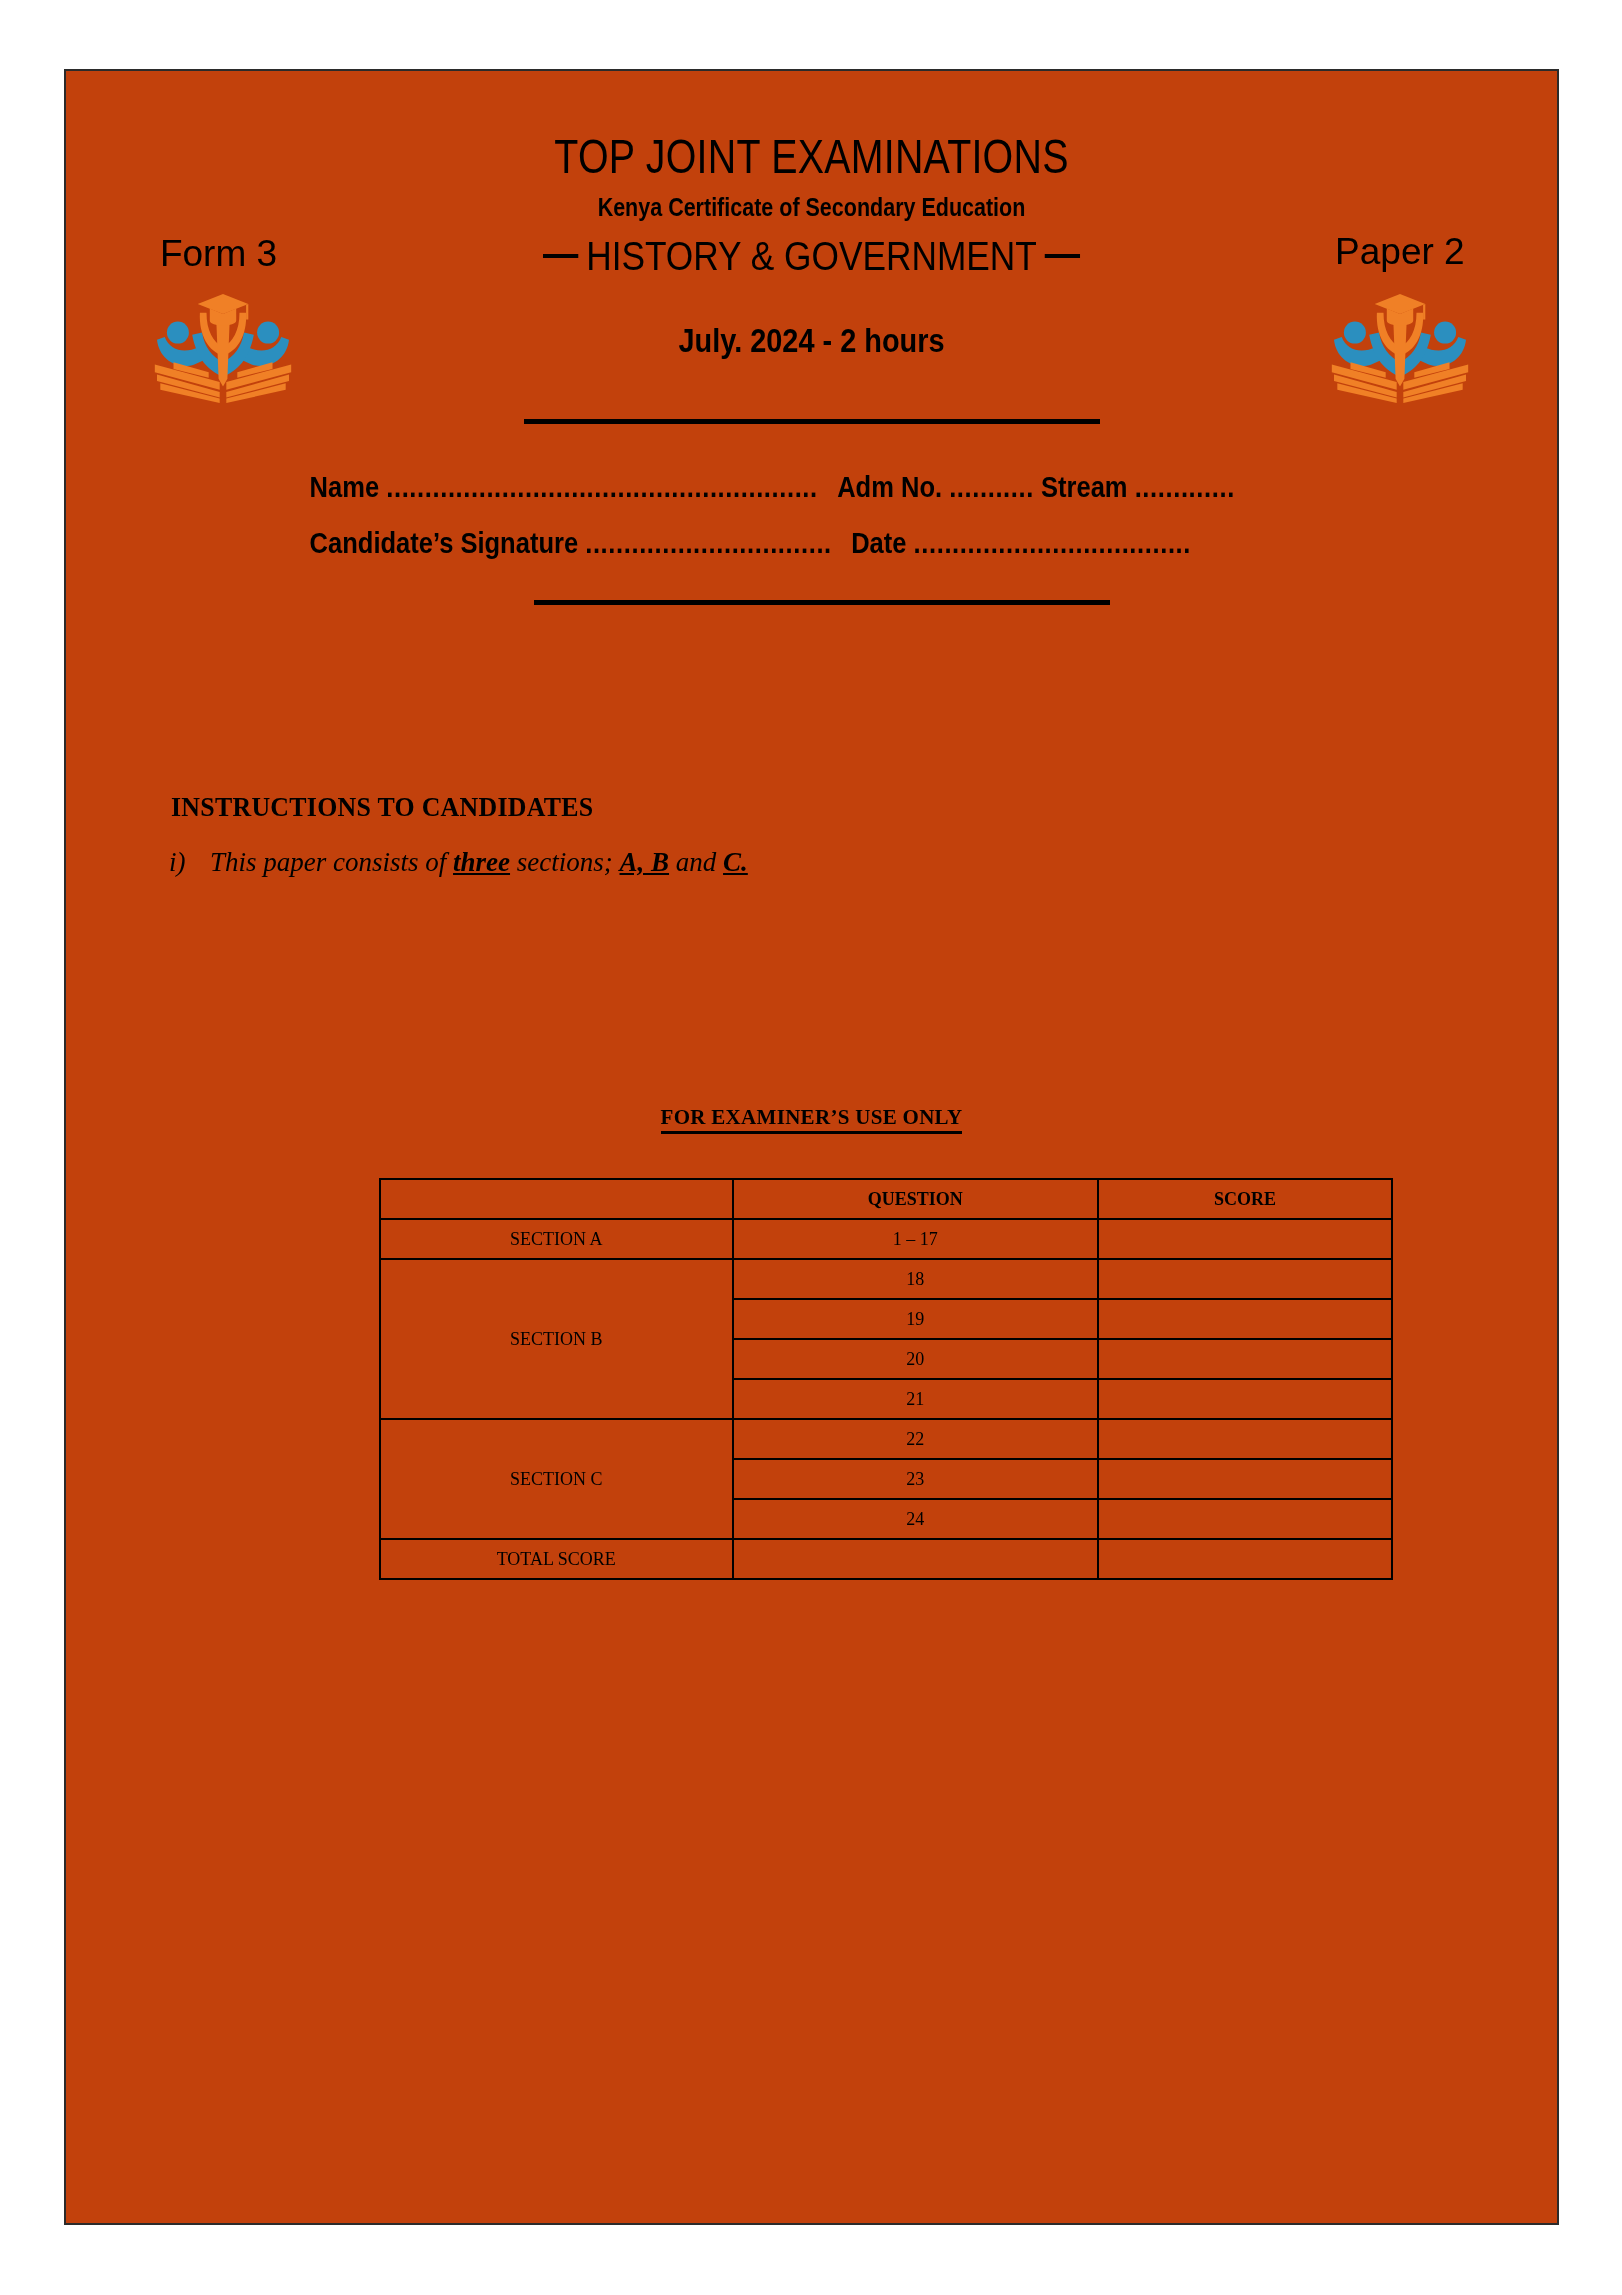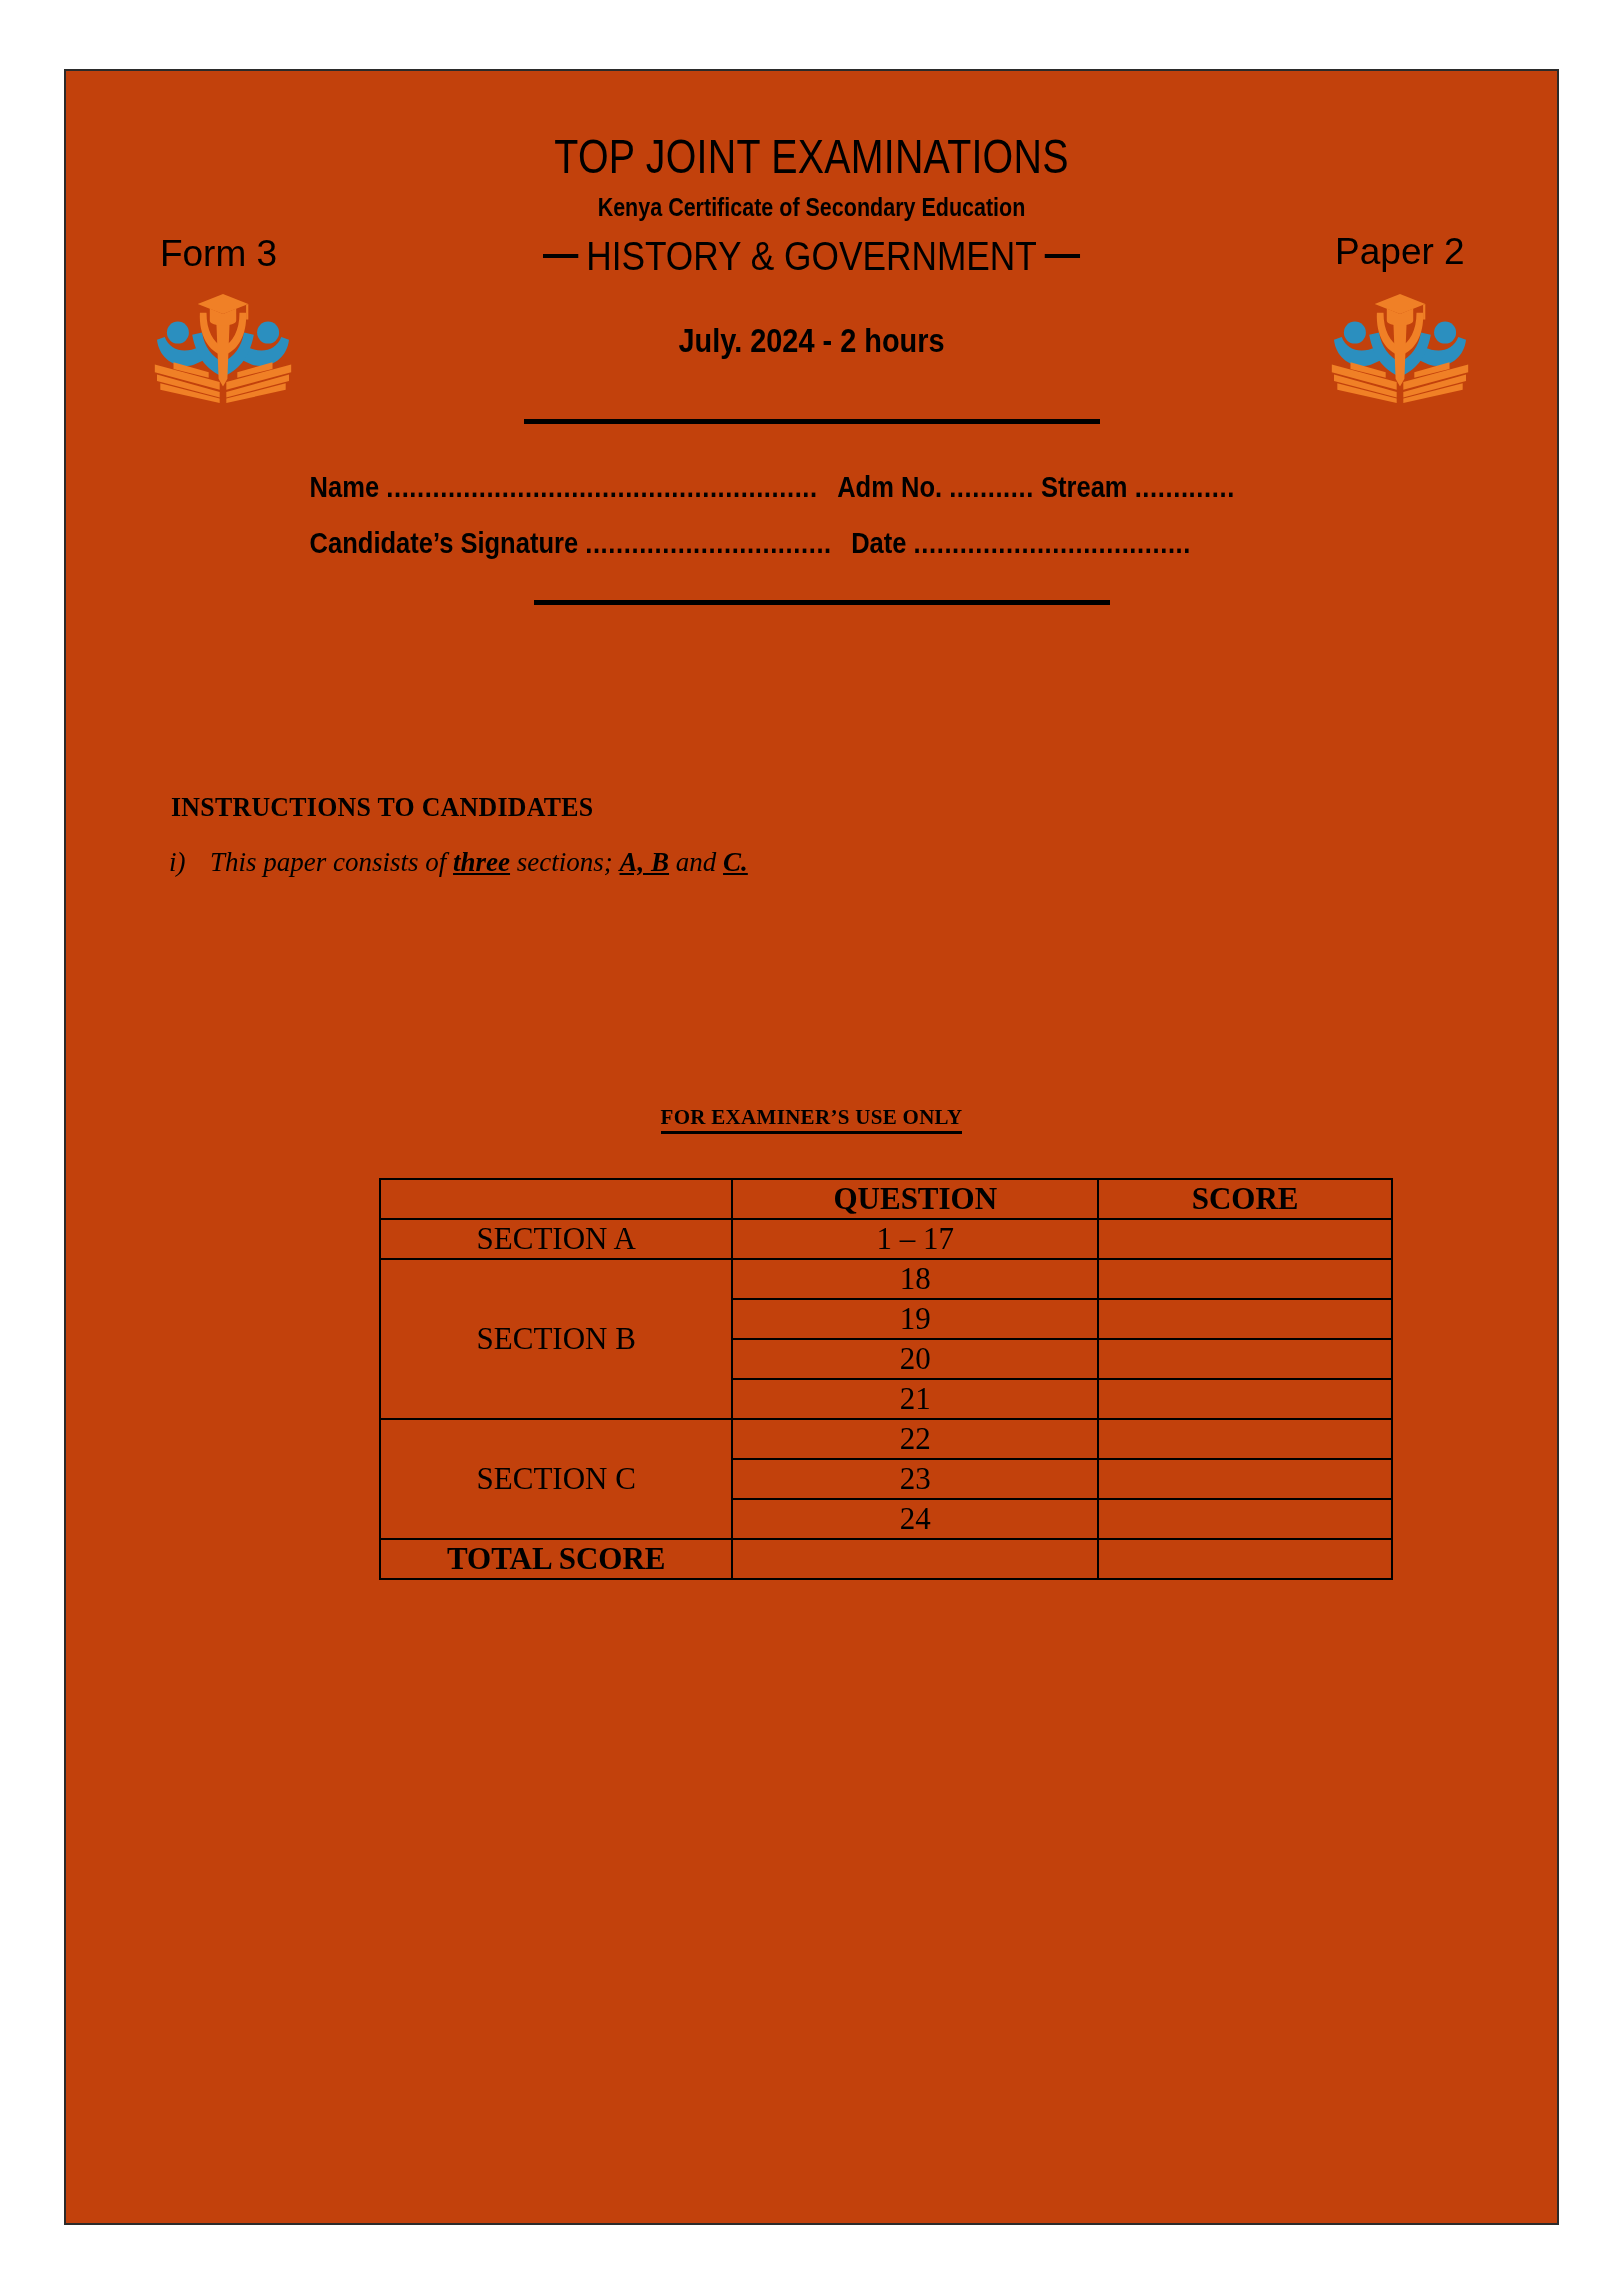--- a/index.html
+++ b/index.html
@@ -207,33 +207,33 @@
     padding-bottom: 2px;
   }
 
   #score-table {
     position: absolute;
     left: 313px;
     top: 1107px;
     width: 1014px;
     border-collapse: collapse;
     font-family: "Liberation Serif", serif;
-    font-size: 31px;
+    font-size: 18px;
   }
   #score-table td {
     border: 2px solid #000;
     text-align: center;
     vertical-align: middle;
     height: 38px;
     padding: 0;
   }
   #score-table td.col-sec   { width: 353px; text-align: center; }
   #score-table td.col-q     { width: 366px; }
   #score-table td.col-score { width: 294px; }
-  #score-table td.bold { font-weight: bold; }
+  #score-table td.bold { font-weight: normal; }
   #score-table td.hdr  { font-weight: bold; }
 
   
   .logo svg { display: block; width: 100%; height: 100%; }
 </style>
 </head>
 <body>
 
 <div id="page-frame">
   <div class="inner">

